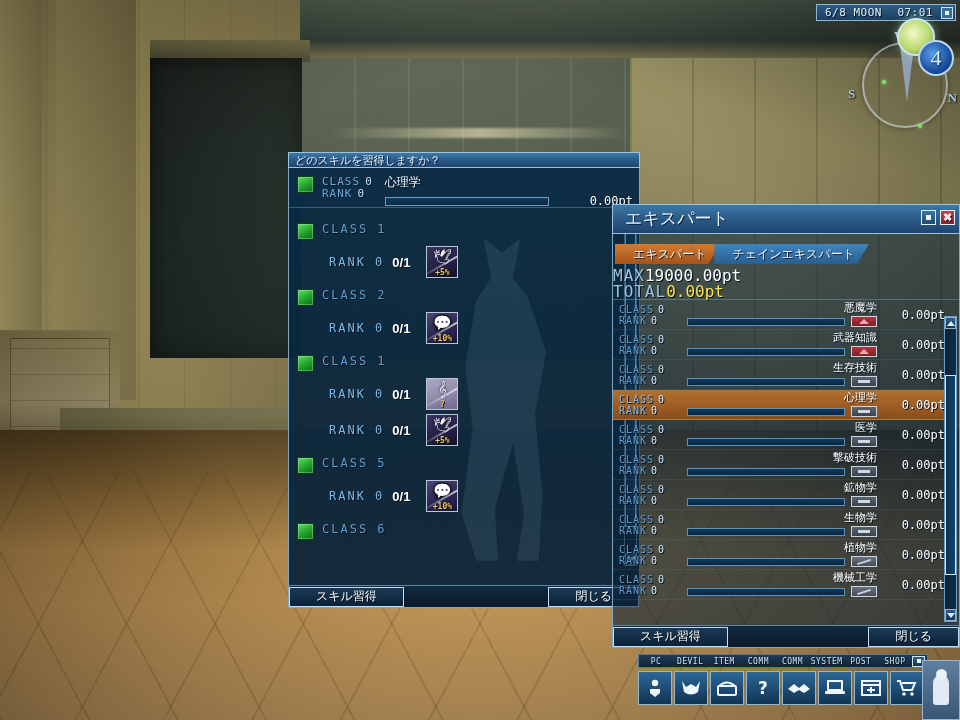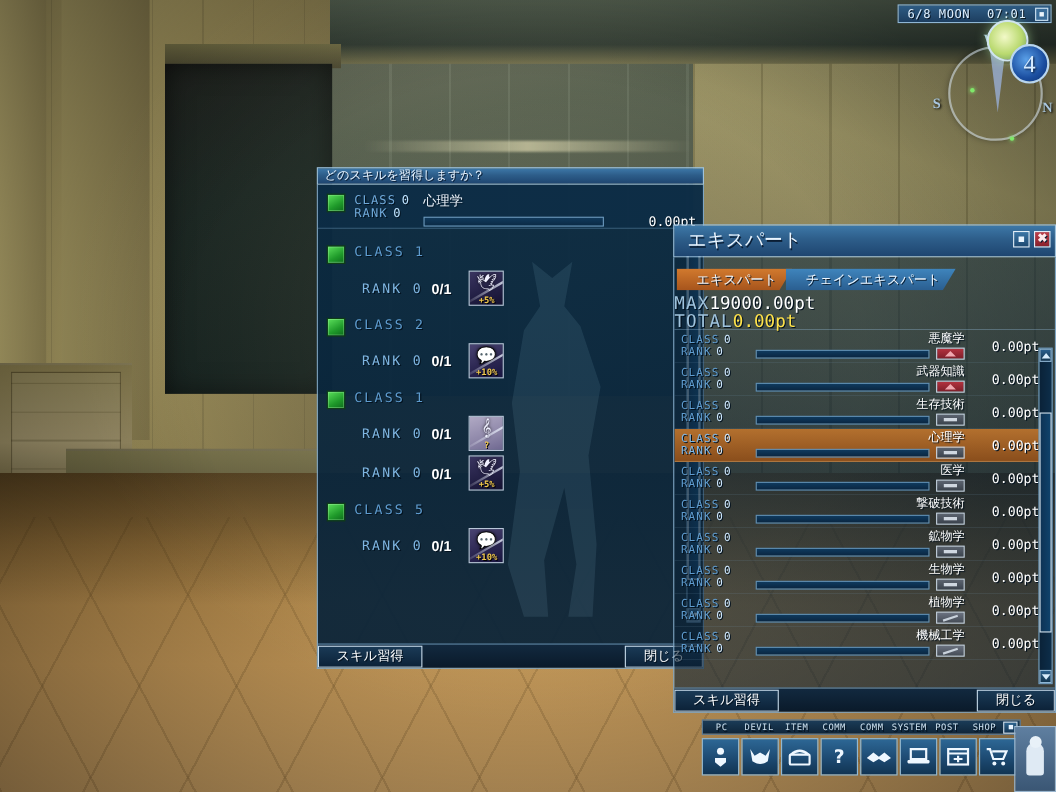--- a/index.html
+++ b/index.html
@@ -283,21 +283,21 @@
     border:1px solid #d4e6f4;
   }
 
   .btnbar {
     position:absolute; left:0; right:0; bottom:0; height:22px;
     background: linear-gradient(180deg,#12293f,#0a1a2a);
     border-top:1px solid #5f86a6;
     display:flex; align-items:center;
   }
   .gbtn {
-    height:20px; padding:0 16px; display:flex; align-items:center;
+    height:20px; padding:0 26px; display:flex; align-items:center;
     color:#ffffff; font-size:12px;
     background: linear-gradient(180deg,#1a3a56,#0c2238);
     border:1px solid #c7dced;
     text-shadow:1px 1px 0 #04121f;
   }
   .btnbar .spacer { flex:1; }
 
   
   #expert-window { left:612px; top:204px; width:348px; height:444px; }
   #expert-window .gwin-title {
@@ -534,20 +534,24 @@
           <div class="label">CLASS  5</div>
         </div>
         <div class="rank-row">
           <div class="rk">RANK  0</div>
           <div class="frac">0/1</div>
           <div class="skill-icon v2">
             <div class="glyph">💬</div>
             <div class="slash"></div>
             <div class="tag">+10%</div>
           </div>
+        </div>
+        <div class="class-row">
+          <div class="sq-green"></div>
+          <div class="label">CLASS  6</div>
         </div>
       </div>
 
     <div class="vsb" style="right:2px; top:46px; height:352px;">
       <div class="arrow up">
           <span></span>
         </div>
       <div class="track">
         <div class="thumb" style="top:0; height:300px;"></div>
       </div>

